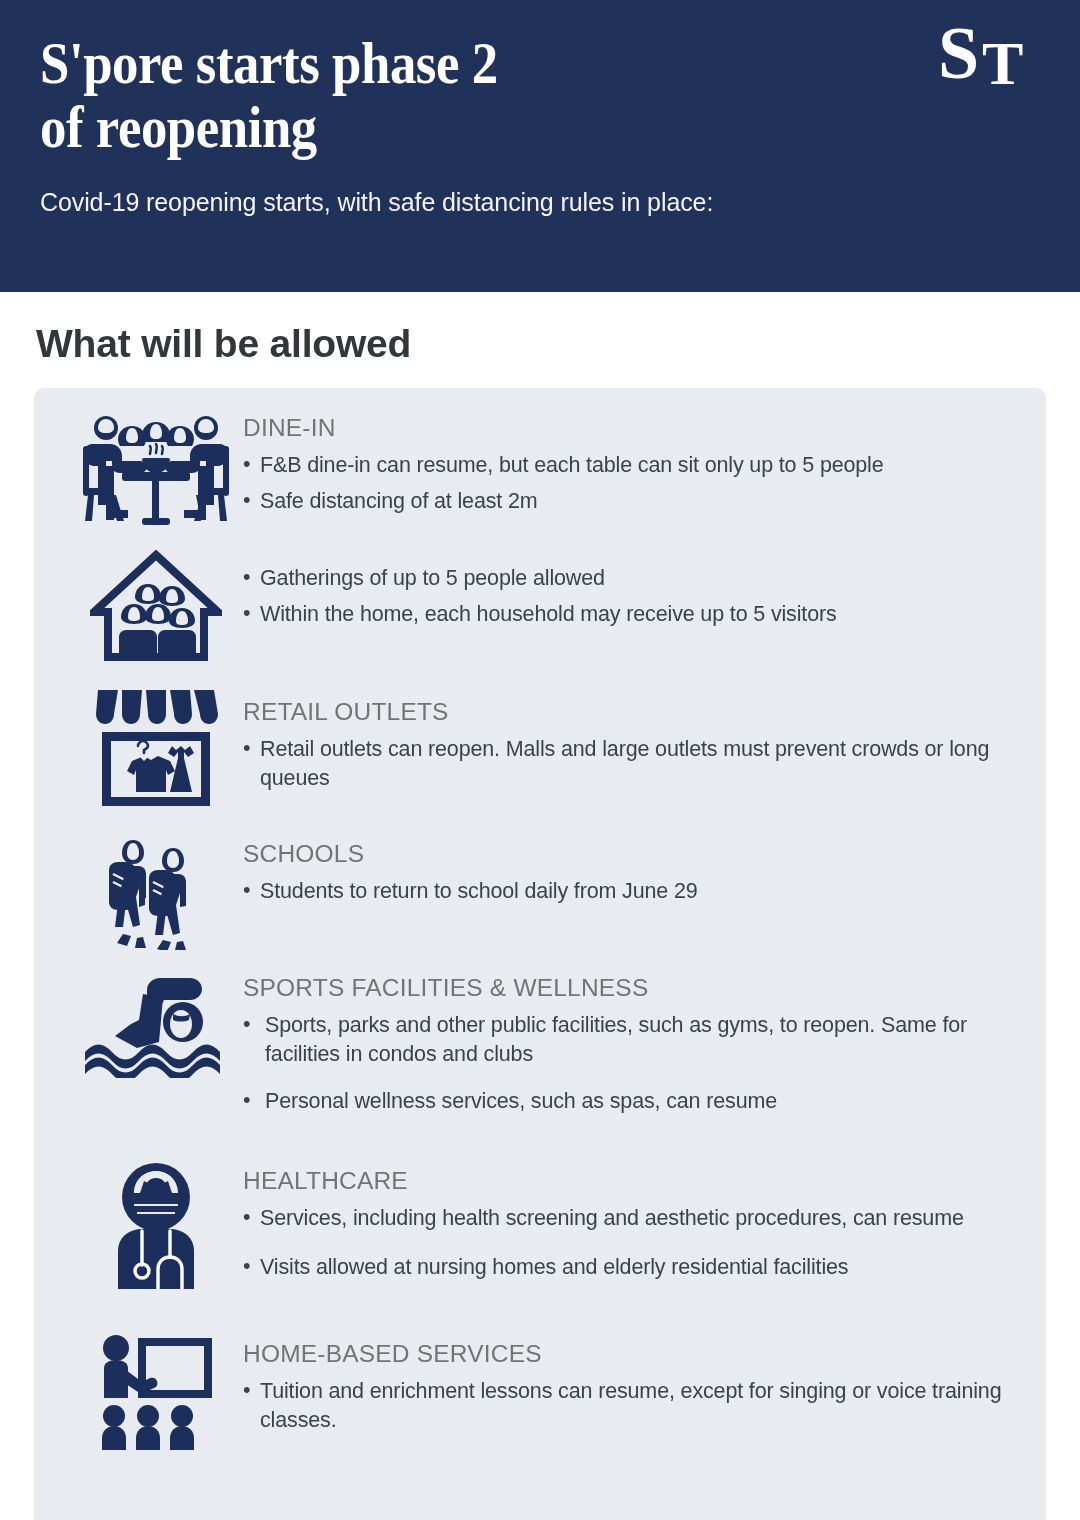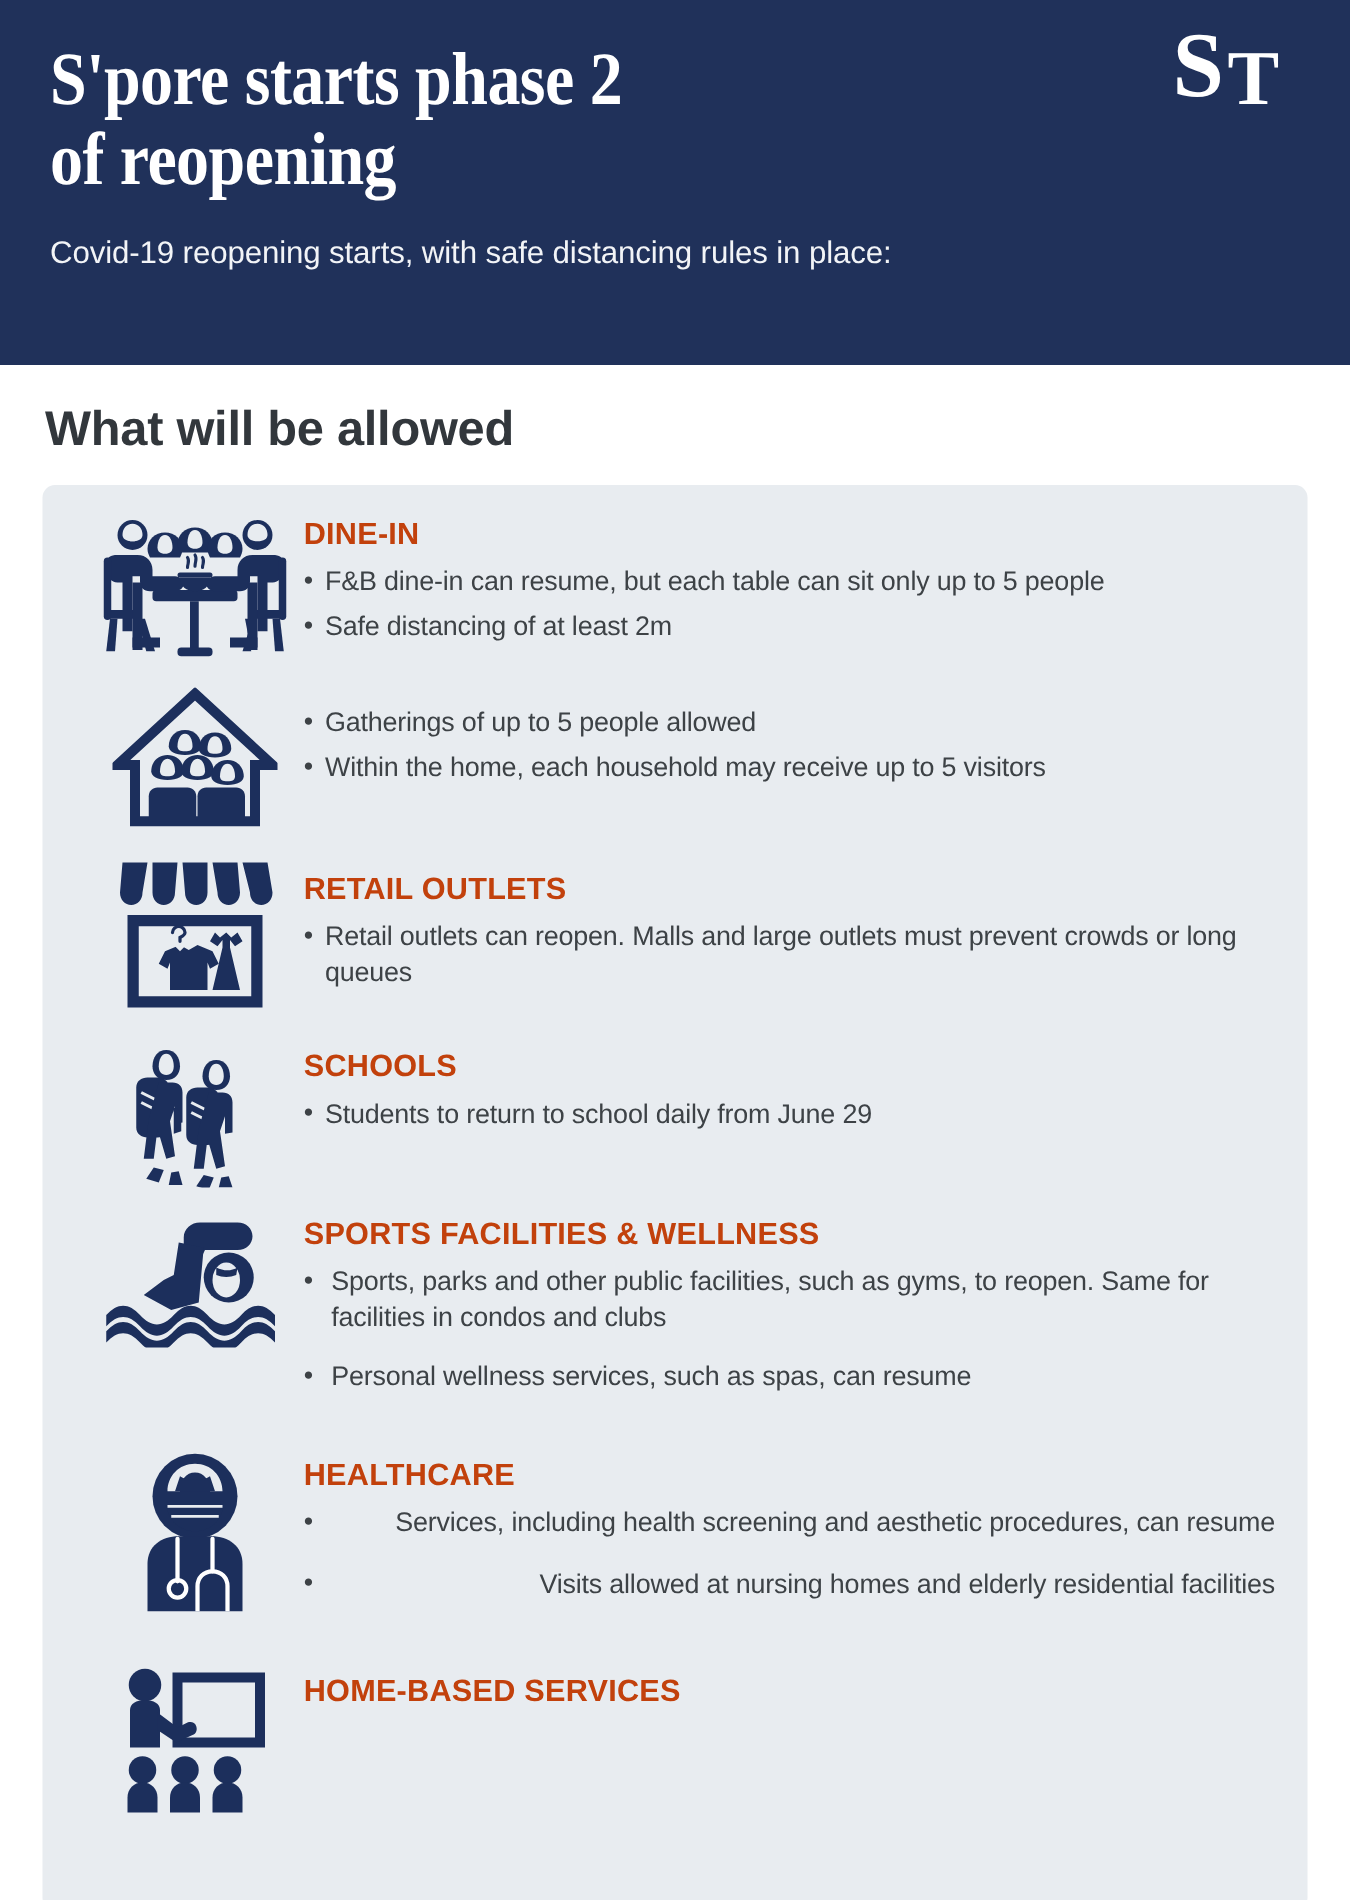--- a/index.html
+++ b/index.html
@@ -88,22 +88,22 @@
   .icon-cell {
     width: 175px;
     flex: 0 0 175px;
     display: flex;
     justify-content: center;
     align-items: center;
   }
   .icon-cell svg { display: block; }
   .txt-cell { flex: 1 1 auto; padding-top: 4px; }
   .cat-title {
-    color: #c2410c;
-    font-weight: 700;
+    color: #737373;
+    font-weight: 400;
     font-size: 24.5px;
     letter-spacing: 0.2px;
     margin-bottom: 9px;
   }
   .bullets { list-style: none; }
   .bullets li {
     color: #3d4246;
     font-size: 21.5px;
     line-height: 1.36;
     margin-bottom: 7px;
@@ -129,21 +129,21 @@
 
   .row.r0 .txt-cell { padding-top: 4px; }
   .row.r1 .txt-cell { padding-top: 14px; }
   .row.r2 .txt-cell { padding-top: 14px; }
   .row.r3 .txt-cell { padding-top: 8px; }
   .row.r4 .txt-cell { padding-top: 0px; }
   .row.r5 .txt-cell { padding-top: 6px; }
   .row.r6 .txt-cell { padding-top: 8px; }
 
   .row.r4 .bullets li { margin-bottom: 18px; }
-  .row.r5 .bullets li { margin-bottom: 20px; text-align: right; }
+  .row.r5 .bullets li { margin-bottom: 20px; }
 </style>
 </head>
 <body>
 
 <div class="page">
 
   <div class="header">
     <div class="headline">
       <div>S'pore starts phase 2</div>
       <div>of reopening</div>
@@ -387,17 +387,20 @@
             <path d="M6 106c0-7 5-12 12-12s12 5 12 12v12H6z"></path>
             <circle cx="52" cy="84" r="11"></circle>
             <path d="M40 106c0-7 5-12 12-12s12 5 12 12v12H40z"></path>
             <circle cx="86" cy="84" r="11"></circle>
             <path d="M74 106c0-7 5-12 12-12s12 5 12 12v12H74z"></path>
           </g>
         </svg>
       </div>
       <div class="txt-cell">
         <div class="cat-title">HOME-BASED SERVICES</div>
+        <ul class="bullets">
+          <li>Tuition and enrichment lessons can resume, except for singing or voice training classes.</li>
+        </ul>
       </div>
     </div>
 
   </div>
 </div>
 
 </body></html>

